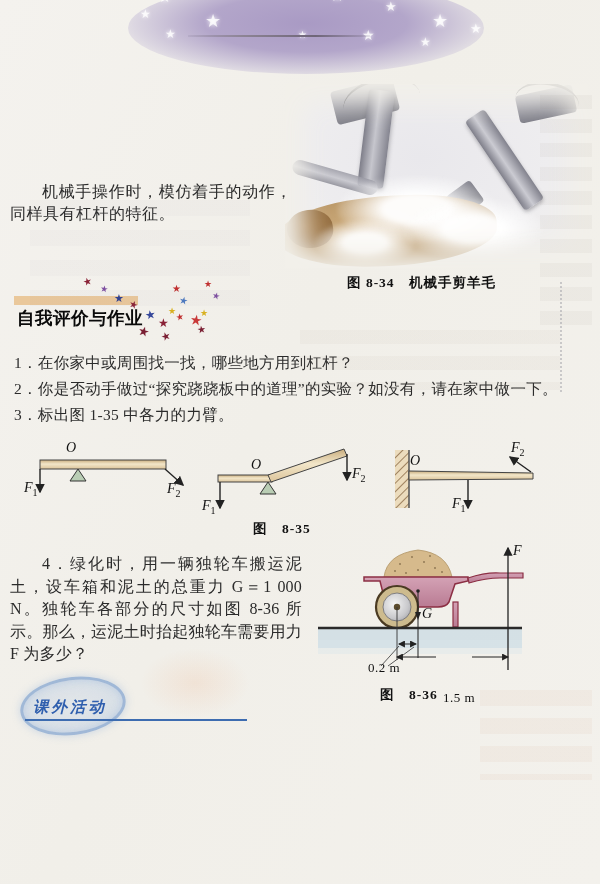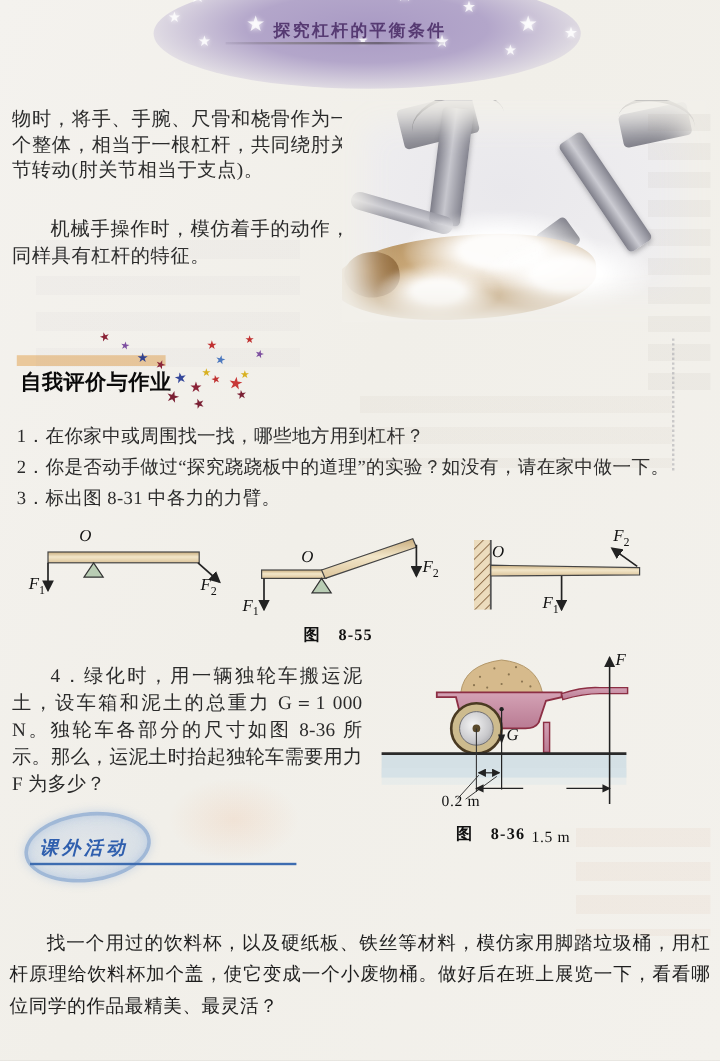--- a/index.html
+++ b/index.html
@@ -117,42 +117,41 @@
       <span class="sparkle" style="position: absolute; left: 330px; top: -12px; font-size: 16px;"></span>
       <span class="sparkle" style="position: absolute; left: 385px; top: 0px; font-size: 13px;"></span>
       <span class="sparkle" style="position: absolute; left: 432px; top: 12px; font-size: 18px;"></span>
       <span class="sparkle" style="position: absolute; left: 165px; top: 28px; font-size: 12px;"></span>
       <span class="sparkle" style="position: absolute; left: 298px; top: 30px; font-size: 10px;"></span>
       <span class="sparkle" style="position: absolute; left: 362px; top: 28px; font-size: 14px;"></span>
       <span class="sparkle" style="position: absolute; left: 420px; top: 36px; font-size: 12px;"></span>
       <span class="sparkle" style="position: absolute; left: 140px; top: 8px; font-size: 12px;"></span>
       <span class="sparkle" style="position: absolute; left: 470px; top: 22px; font-size: 13px;"></span>
     </div>
-  <div class="hd-title">探究杠杆的平衡条件</div>
   <div class="hd-rule"></div>
 
-  <div class="para p1">物时，将手、手腕、尺骨和桡骨作为一个整体，相当于一根杠杆，共同绕肘关节转动(肘关节相当于支点)。</div>
   <div class="para p2">机械手操作时，模仿着手的动作，同样具有杠杆的特征。</div>
 
   <div class="photo">
     <div class="ph arm-l-head"></div>
     <div class="ph arm-l-body"></div>
     <div class="ph arm-l-blade"></div>
     <div class="cable cab1"></div>
     <div class="ph arm-r-head"></div>
     <div class="ph arm-r-body"></div>
     <div class="ph arm-r-tip"></div>
     <div class="cable cab2"></div>
     <div class="ph sheep-body"></div>
     <div class="ph sheep-head"></div>
     <div class="wool w1"></div>
     <div class="wool w2"></div>
     <div class="wool w3"></div>
     <div class="fade"></div>
   </div>
+  <div class="fig-cap cap34">图 8-34　机械手剪羊毛</div>
 
   <div class="hw-bar"></div>
   <div class="hw-title">自我评价与作业</div>
   <div id="star-trail">
       <span class="tstar" style="position: absolute; left: 83px; top: 277px; font-size: 10px; color: rgb(138, 34, 54); transform: rotate(-15deg);">★</span>
       <span class="tstar" style="position: absolute; left: 100px; top: 285px; font-size: 9px; color: rgb(125, 78, 160); transform: rotate(10deg);">★</span>
       <span class="tstar" style="position: absolute; left: 114px; top: 293px; font-size: 11px; color: rgb(46, 63, 143);">★</span>
       <span class="tstar" style="position: absolute; left: 129px; top: 300px; font-size: 10px; color: rgb(138, 34, 54); transform: rotate(20deg);">★</span>
       <span class="tstar" style="position: absolute; left: 145px; top: 309px; font-size: 12px; color: rgb(53, 71, 154); transform: rotate(-10deg);">★</span>
       <span class="tstar" style="position: absolute; left: 138px; top: 325px; font-size: 13px; color: rgb(122, 31, 51); transform: rotate(15deg);">★</span>
@@ -164,21 +163,21 @@
       <span class="tstar" style="position: absolute; left: 176px; top: 313px; font-size: 9px; color: rgb(192, 48, 48); transform: rotate(-12deg);">★</span>
       <span class="tstar" style="position: absolute; left: 190px; top: 313px; font-size: 14px; color: rgb(200, 56, 56); transform: rotate(8deg);">★</span>
       <span class="tstar" style="position: absolute; left: 200px; top: 309px; font-size: 9px; color: rgb(216, 176, 32);">★</span>
       <span class="tstar" style="position: absolute; left: 197px; top: 325px; font-size: 10px; color: rgb(122, 31, 51); transform: rotate(-8deg);">★</span>
       <span class="tstar" style="position: absolute; left: 204px; top: 280px; font-size: 9px; color: rgb(192, 48, 48);">★</span>
       <span class="tstar" style="position: absolute; left: 212px; top: 292px; font-size: 9px; color: rgb(125, 78, 160); transform: rotate(15deg);">★</span>
     </div>
 
   <div class="q q1">1．在你家中或周围找一找，哪些地方用到杠杆？</div>
   <div class="q q2">2．你是否动手做过“探究跷跷板中的道理”的实验？如没有，请在家中做一下。</div>
-  <div class="q q3">3．标出图 8-31 中各力的力臂。</div>
+  <div class="q q3">3．标出图 1-35 中各力的力臂。</div>
 
   <svg class="figsvg" style="left:0;top:428px;" width="600" height="112" viewBox="0 0 600 112">
     <defs>
       <marker id="ah" viewBox="0 0 10 10" refX="8.5" refY="5" markerWidth="7" markerHeight="7" orient="auto-start-reverse">
         <path d="M0,0 L10,5 L0,10 z" fill="#222"></path>
       </marker>
       <linearGradient id="beamG" x1="0" y1="0" x2="0" y2="1">
         <stop offset="0" stop-color="#c9ad7e"></stop>
           <stop offset="0.45" stop-color="#f2e6c9"></stop>
           <stop offset="1" stop-color="#dcc49a"></stop>
@@ -224,21 +223,21 @@
 
   <span class="lab" style="left:66px;top:440px;"><span>O</span></span>
   <span class="lab" style="left:24px;top:480px;"><span>F</span><sub>1</sub></span>
   <span class="lab" style="left:167px;top:481px;"><span>F</span><sub>2</sub></span>
   <span class="lab" style="left:251px;top:457px;"><span>O</span></span>
   <span class="lab" style="left:202px;top:498px;"><span>F</span><sub>1</sub></span>
   <span class="lab" style="left:352px;top:466px;"><span>F</span><sub>2</sub></span>
   <span class="lab" style="left:410px;top:453px;"><span>O</span></span>
   <span class="lab" style="left:511px;top:440px;"><span>F</span><sub>2</sub></span>
   <span class="lab" style="left:452px;top:496px;"><span>F</span><sub>1</sub></span>
-  <div class="fig-cap cap35">图　8-55</div>
+  <div class="fig-cap cap35">图　8-35</div>
 
   <div class="q4">4．绿化时，用一辆独轮车搬运泥土，设车箱和泥土的总重力 G＝1 000 N。独轮车各部分的尺寸如图 8-36 所示。那么，运泥土时抬起独轮车需要用力 F 为多少？</div>
 
   <svg class="figsvg" style="left:300px;top:540px;" width="300" height="170" viewBox="0 0 300 170">
 
     <rect x="18" y="88" width="204" height="20" fill="#bcd4e0" opacity="0.55"></rect>
     <rect x="18" y="100" width="204" height="14" fill="#d9e6ec" opacity="0.4"></rect>
 
     <path d="M84,37 Q87,14 118,10 Q147,13 152,37 Z" fill="#d6ba8c" stroke="#b19465" stroke-width="0.8"></path>
     <g fill="#8a7450">
@@ -283,21 +282,20 @@
 
   <span class="lab" style="left:422px;top:606px;"><span>G</span></span>
   <span class="lab" style="left:513px;top:543px;"><span>F</span></span>
   <span class="dimlab" style="left:368px;top:660px;">0.2 m</span>
   <span class="dimlab" style="left:440px;top:668px;background:#f2f0ea;padding:0 3px;margin-top:22px;">1.5 m</span>
   <div class="fig-cap cap36">图　8-36</div>
 
   <div class="act-oval"></div>
   <div class="act-title">课外活动</div>
   <div class="act-line"></div>
-  <div class="act-body">找一个用过的饮料杯，以及硬纸板、铁丝等材料，模仿家用脚踏垃圾桶，用杠杆原理给饮料杯加个盖，使它变成一个小废物桶。做好后在班上展览一下，看看哪位同学的作品最精美、最灵活？</div>
 
   <div class="bleed bl1"></div>
   <div class="bleed bl2"></div>
   <div class="bleed bl3"></div>
   <div class="bleed bl4"></div>
   <div class="bleed bl5"></div>
   <div class="bleed dotline"></div>
 
 </div>
 

